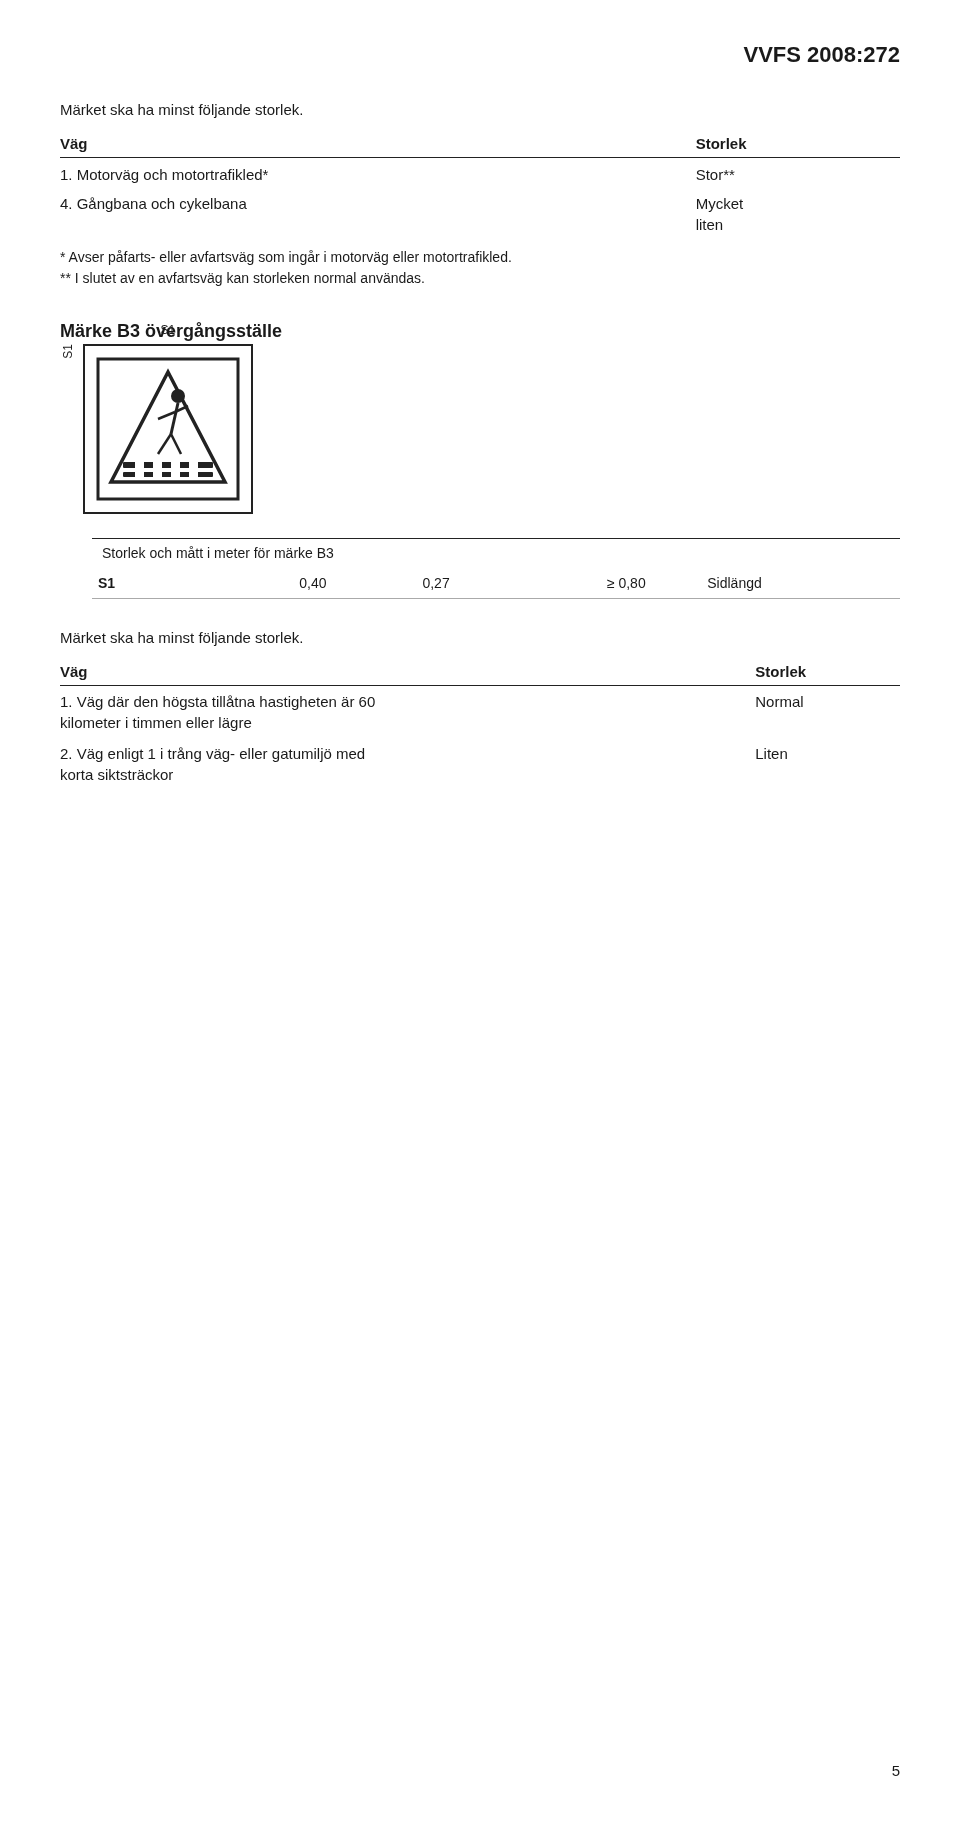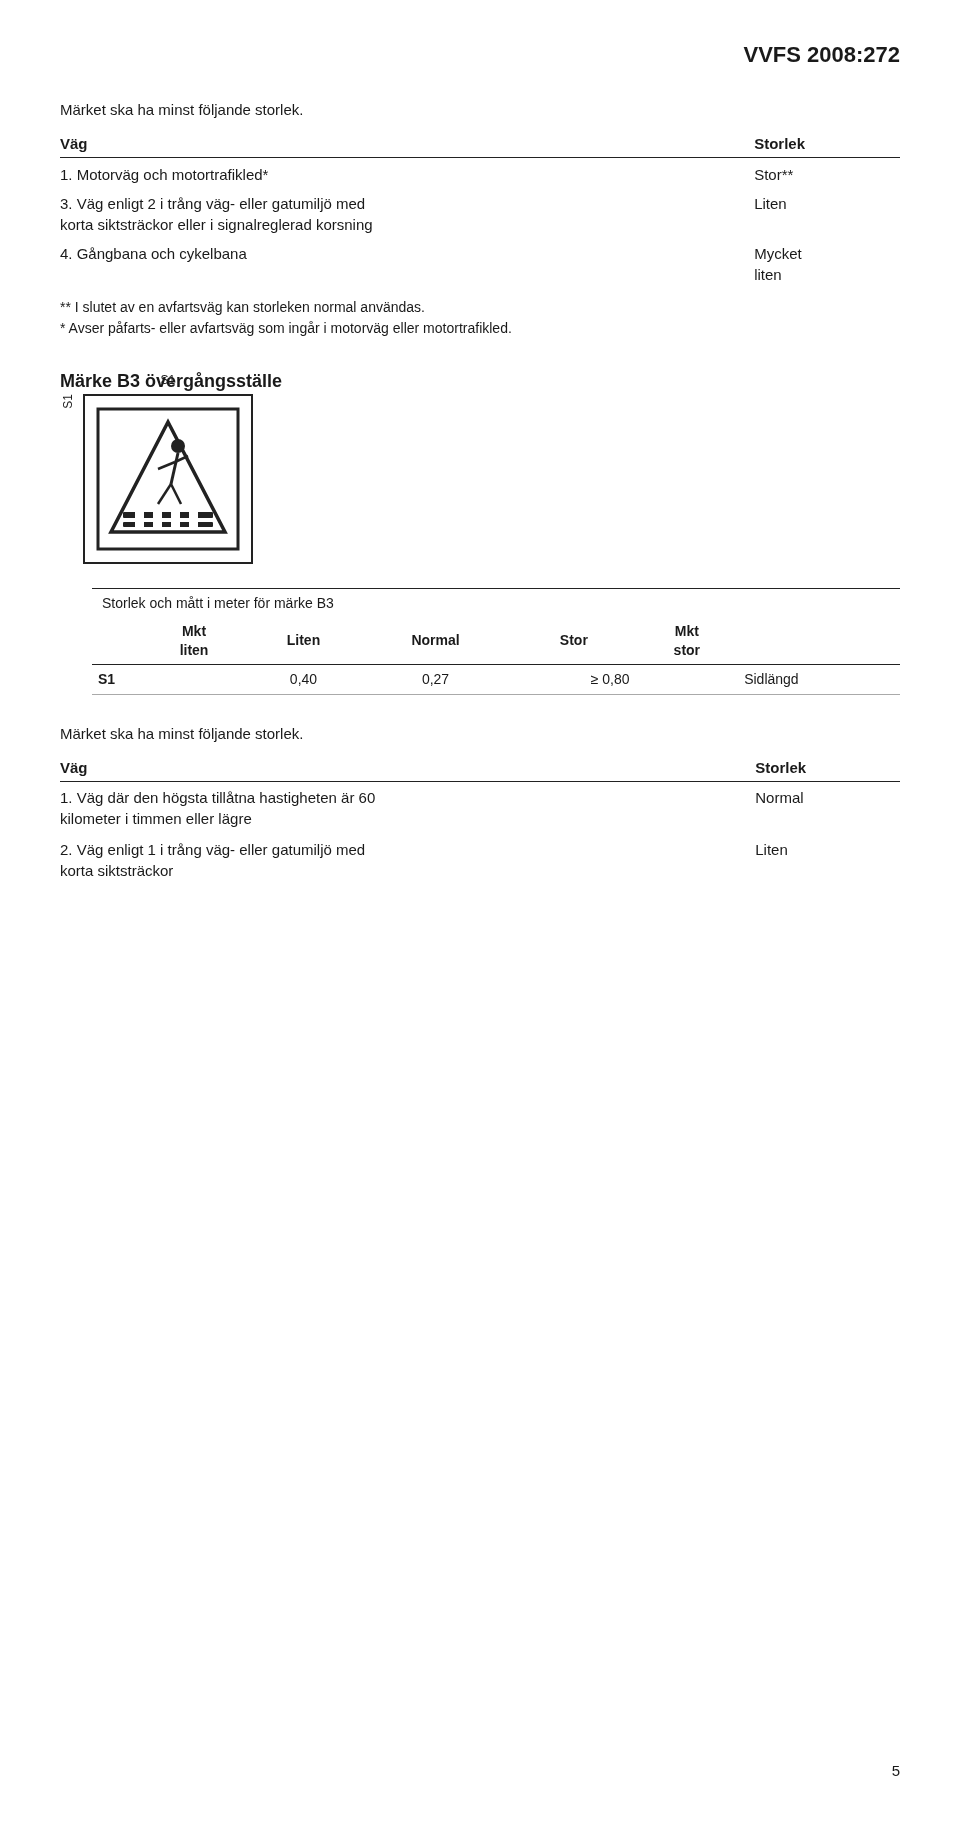--- a/index.html
+++ b/index.html
@@ -208,33 +208,29 @@
       <th>Väg</th>
       <th class="right-col">Storlek</th>
     </tr>
   </thead>
   <tbody>
     <tr class="first-row">
       <td>1. Motorväg och motortrafikled*</td>
       <td class="right-col">Stor**</td>
     </tr>
     <tr>
-      <td>3. Väg enligt 2 i trång väg- eller gatumiljö med<br>korta siktsträckor eller i signalreglerad korsning</td>
-      <td class="right-col">Liten</td>
-    </tr>
-    <tr>
       <td>4. Gångbana och cykelbana</td>
       <td class="right-col">Mycket<br>liten</td>
     </tr>
   </tbody>
 </table>
 
 <div class="footnote-block">
+  <p>* Avser påfarts- eller avfartsväg som ingår i motorväg eller motortrafikled.</p>
   <p>** I slutet av en avfartsväg kan storleken normal användas.</p>
-  <p>* Avser påfarts- eller avfartsväg som ingår i motorväg eller motortrafikled.</p>
 </div>
 
 <div class="section-heading">Märke B3 övergångsställe</div>
 
 <div class="sign-diagram">
   <span class="s1-label-left">S1</span>
   <div style="position:relative; display:inline-block;">
 
     <div style="position:absolute; top:-22px; left:0; width:100%; text-align:center; font-size:12px;">
       <span>S1</span>
@@ -278,29 +274,20 @@
       </svg>
     </div>
   </div>
 </div>
 
 <div class="measurements-section">
   <table class="measurements-table">
     <thead>
       <tr>
         <td colspan="7" style="border-top:1.5px solid #222; padding:5px 10px; font-size:14px;">Storlek och mått i meter för märke B3</td>
-      </tr>
-      <tr>
-        <td style="width:50px; border-bottom:1.5px solid #222; padding:3px 6px;"></td>
-        <td style="border-bottom:1.5px solid #222; padding:3px 8px; text-align:center;">Mkt<br>liten</td>
-        <td style="border-bottom:1.5px solid #222; padding:3px 8px; text-align:center;">Liten</td>
-        <td style="border-bottom:1.5px solid #222; padding:3px 8px; text-align:center;">Normal</td>
-        <td style="border-bottom:1.5px solid #222; padding:3px 8px; text-align:center;">Stor</td>
-        <td style="border-bottom:1.5px solid #222; padding:3px 8px; text-align:center;">Mkt<br>stor</td>
-        <td style="border-bottom:1.5px solid #222; padding:3px 8px;"></td>
       </tr>
     </thead>
     <tbody>
       <tr>
         <td class="label-col" style="padding:5px 6px; border-bottom:1px solid #aaa;">S1</td>
         <td style="padding:5px 8px; text-align:center; border-bottom:1px solid #aaa;"></td>
         <td style="padding:5px 8px; text-align:center; border-bottom:1px solid #aaa;">0,40</td>
         <td style="padding:5px 8px; text-align:center; border-bottom:1px solid #aaa;">0,27</td>
         <td style="padding:5px 8px; text-align:right; border-bottom:1px solid #aaa;">≥ 0,80</td>
         <td style="padding:5px 8px; text-align:center; border-bottom:1px solid #aaa;"></td>

